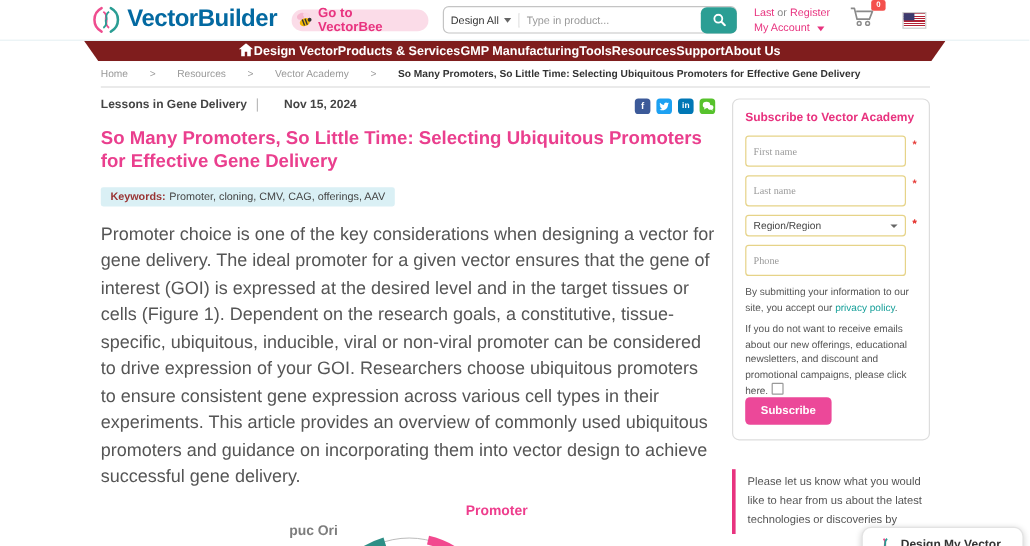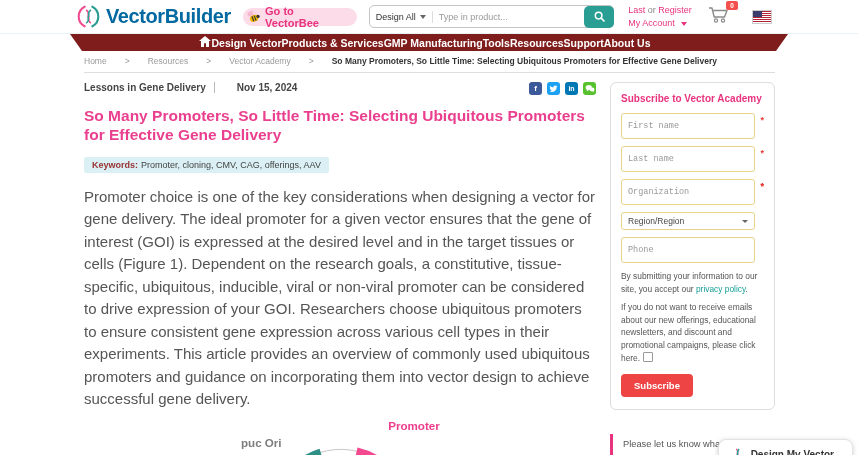--- a/index.html
+++ b/index.html
@@ -55,29 +55,29 @@
   .body-text{font-size:15px;line-height:1.5;color:#555;margin-top:13px;max-width:525px}
 
   .figure{text-align:center;margin-top:4px}
   .figure svg{width:390px;height:auto}
   .figure svg text{font-family:"Liberation Sans",sans-serif}
 
   
   .sub-card{border:1px solid #ddd;border-radius:6px;padding:10px 10px 12px;background:#fff}
   .sub-title{color:#e8337f;font-size:10px;font-weight:bold;margin-bottom:9px}
   .input-row{position:relative;margin-bottom:7px;padding-right:9px}
-  .input-row input{width:100%;box-sizing:border-box;height:18px;border:1px solid #e6d388;border-radius:3px;padding:12px 6px;font-size:8.5px;color:#333;outline:none;font-family:Liberation Mono, monospace;background:#fff}
+  .input-row input{width:100%;box-sizing:border-box;height:18px;border:1px solid #e6d388;border-radius:3px;padding:12px 6px;font-size:8.5px;color:#333;outline:none;font-family:Liberation Serif, serif;background:#fff}
   .input-row input::placeholder{color:#999}
   .req{position:absolute;right:0;top:2px;color:#e53935;font-size:9px;font-weight:bold}
   .select-box{height:18px;box-sizing:border-box;border:1px solid #e6d388;border-radius:3px;display:flex;align-items:center;justify-content:space-between;padding:0 6px;font-size:8.5px;color:#333;background:#fff;cursor:pointer;color:#444}
   .select-box .caret{color:#666;border-top-width:3px}
   .consent{font-size:8.4px;line-height:1.5;color:#555;margin-top:6px}
   .link-teal{color:#18a09a;text-decoration:none;cursor:pointer}
   .cb{display:inline-block;width:8px;height:8px;border:1px solid #999;border-radius:1px;vertical-align:-1px;margin-left:3px;background:#fff;cursor:pointer}
-  .subscribe-btn{margin-top:10px;background:#ef4444;color:#fff;font-size:9.5px;font-weight:bold;padding:6px 13px;border:none;border-radius:4px;cursor:pointer}
+  .subscribe-btn{background:#ec4899;color:#fff;font-size:9.5px;font-weight:bold;padding:6px 13px;border:none;border-radius:4px;cursor:pointer}
   .feedback-box{margin-top:24px;border-left:3px solid #e8337f;padding:3px 0 3px 10px;font-size:9.3px;line-height:1.7;color:#555}
 
   
   .design-btn{position:absolute;right:5px;top:439px;background:#fff;border:1px solid #e3e3e3;border-radius:8px;
               box-shadow:0 1px 5px rgba(0,0,0,.18);padding:7px 18px 10px 12px;display:flex;gap:7px;align-items:center;
               font-size:10px;font-weight:bold;color:#333;cursor:pointer}
 </style>
 </head>
 <body>
 
@@ -243,21 +243,20 @@
         <span class="req">*</span>
       </div>
       <div class="input-row">
         <input type="text" placeholder="Last name" style="">
         <span class="req">*</span>
       </div>
       <div class="input-row">
         <span class="req">*</span>
       </div>
       <div class="input-row">
-        <input type="text" placeholder="Organization" style="">
         <span class="req">*</span>
       </div>
       <div class="input-row">
         <div class="select-box">
           <span>Region/Region</span>
           <span class="caret"></span>
         </div>
       </div>
       <div class="input-row">
         <input type="text" placeholder="Phone" style="">

